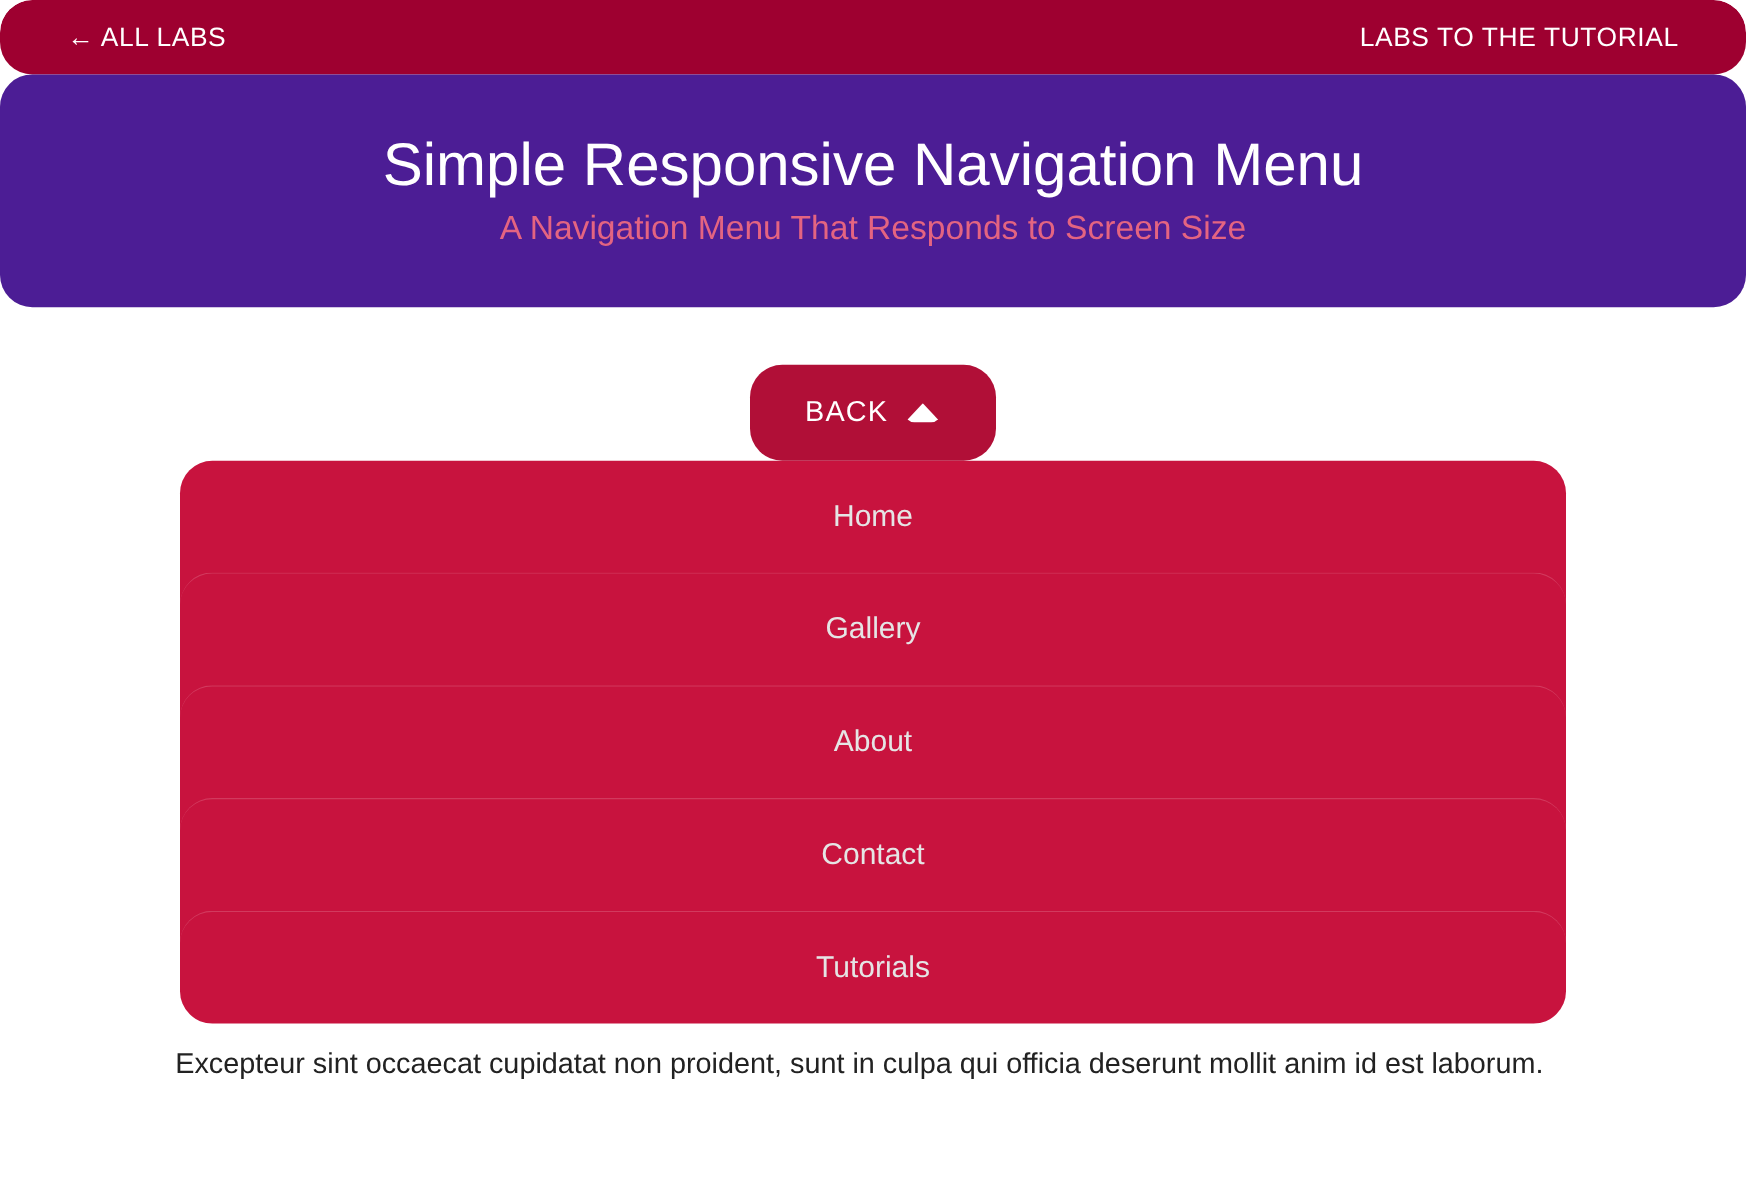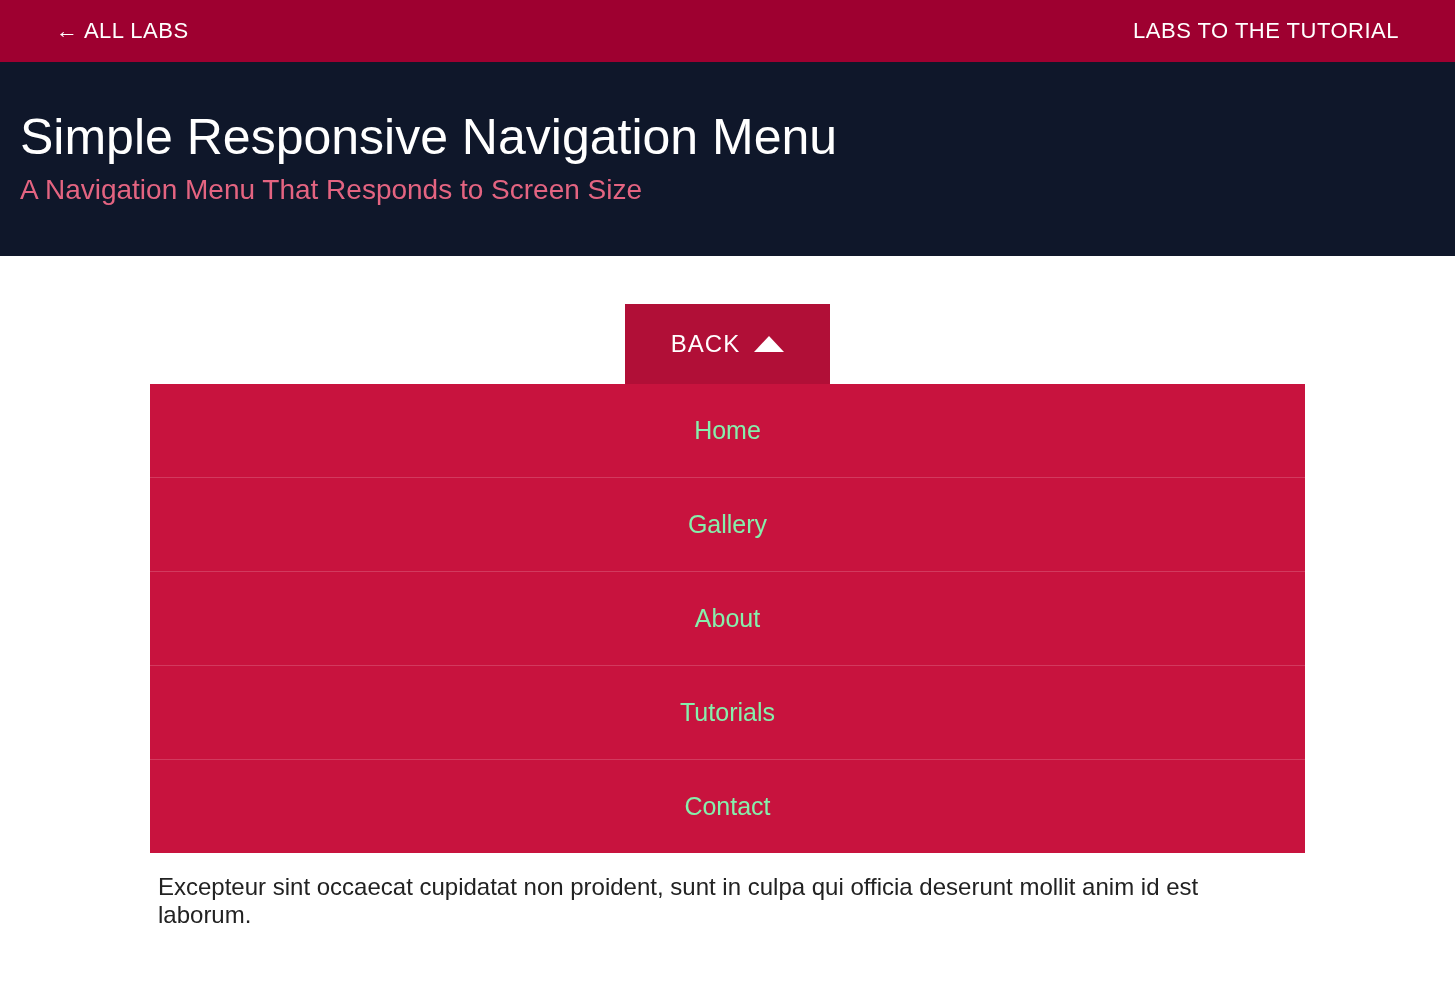--- a/index.html
+++ b/index.html
@@ -1,38 +1,40 @@
 <!DOCTYPE html>
 <html><head>
   <meta charset="utf-8">
   <style>
     * {
       margin: 0;
       padding: 0;
       box-sizing: border-box;
+      border-radius: 27px;
     }
     body {
       font-family: 'Segoe UI', 'Helvetica Neue', Arial, sans-serif;
       background: #fff;
     }
     .topbar {
       background: #9e0030;
       display: flex;
       justify-content: space-between;
       align-items: center;
       padding: 18px 56px;
     }
     .topbar a {
       color: #fff;
       text-decoration: none;
       font-size: 22px;
       letter-spacing: 0.5px;
     }
     .hero {
-      background: #0f172a;
+      background: #4c1d95;
+      text-align: center;
       padding: 46px 20px 50px;
     }
     .hero h1 {
       color: #fff;
       font-size: 50px;
       font-weight: 300;
       margin-bottom: 8px;
     }
     .hero h2 {
       color: #e46481;
@@ -76,28 +78,28 @@
       margin: 0 40px;
     }
     .nav-list li {
       border-top: 1px solid #d23a5e;
     }
     .nav-list li:first-child {
       border-top: none;
     }
     .nav-list a {
       display: block;
-      color: #86efac;
+      color: #e5e5e5;
       text-decoration: none;
       font-size: 25px;
       font-weight: 300;
       padding: 32px 0;
     }
     .body-text {
-      margin: 20px 48px 0;
+      margin: 20px 36px 0;
       font-size: 24px;
       font-weight: 300;
       color: #222;
       text-align: left;
     }
   </style>
 </head>
 <body>
 
 <div class="topbar">
@@ -120,22 +122,22 @@
       <li>
         <a href="#">Home</a>
       </li>
       <li>
         <a href="#">Gallery</a>
       </li>
       <li>
         <a href="#">About</a>
       </li>
       <li>
-        <a href="#">Tutorials</a>
+        <a href="#">Contact</a>
       </li>
       <li>
-        <a href="#">Contact</a>
+        <a href="#">Tutorials</a>
       </li>
     </ul>
   </div>
 
   <p class="body-text">Excepteur sint occaecat cupidatat non proident, sunt in culpa qui officia deserunt mollit anim id est laborum.</p>
 </div>
 
 </body></html>

